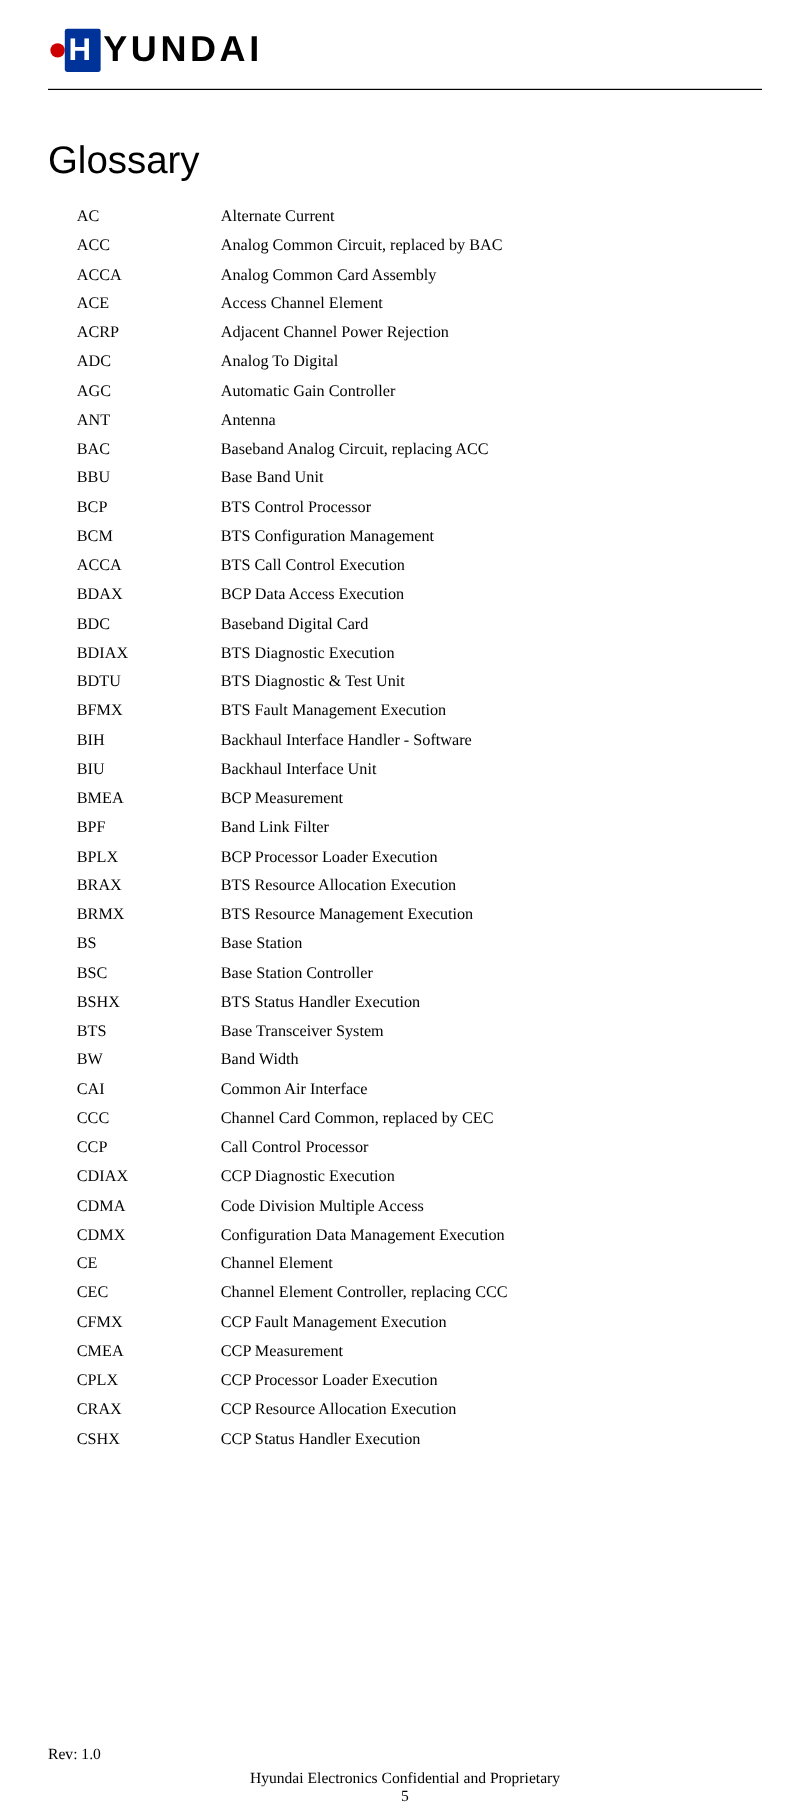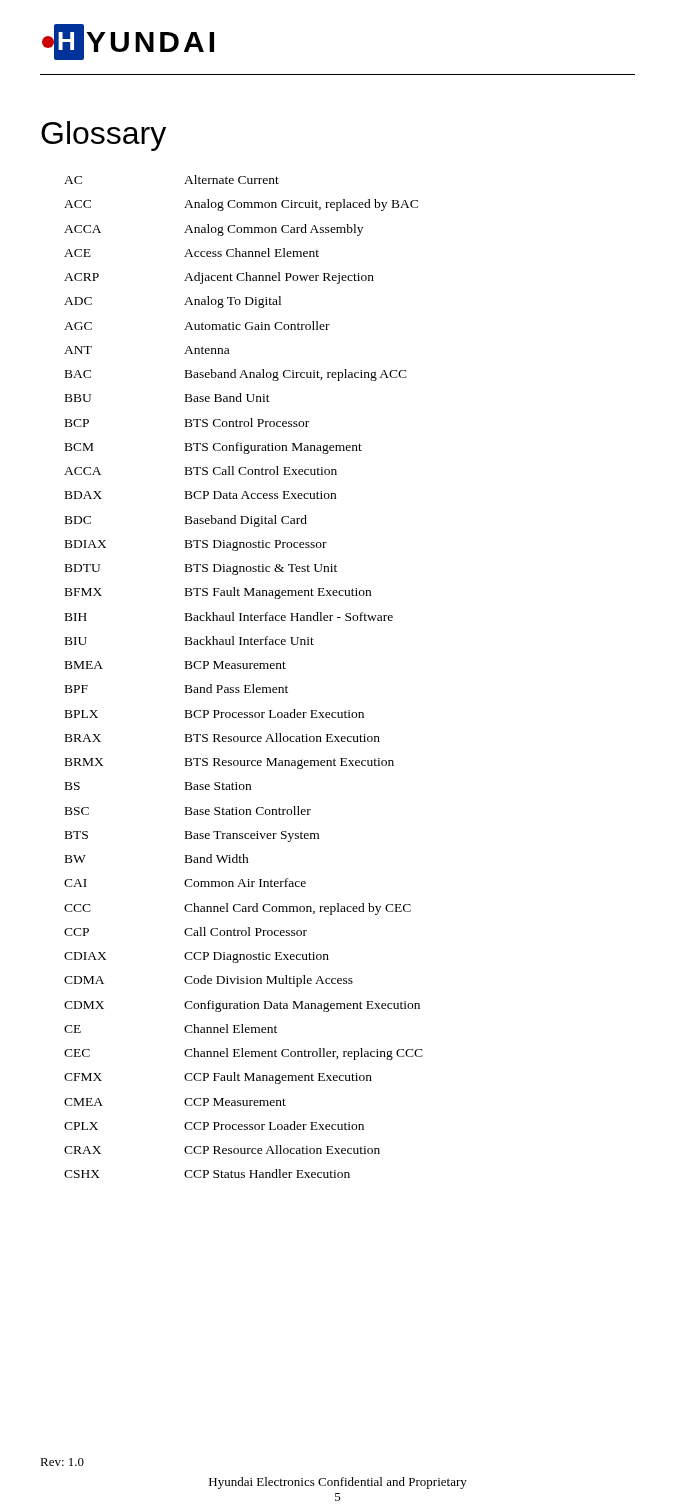--- a/index.html
+++ b/index.html
@@ -159,21 +159,21 @@
         <tr>
           <td>BDAX</td>
           <td>BCP Data Access Execution</td>
         </tr>
         <tr>
           <td>BDC</td>
           <td>Baseband Digital Card</td>
         </tr>
         <tr>
           <td>BDIAX</td>
-          <td>BTS Diagnostic Processor</td>
+          <td>BTS Diagnostic Execution</td>
         </tr>
         <tr>
           <td>BDTU</td>
           <td>BTS Diagnostic &amp; Test Unit</td>
         </tr>
         <tr>
           <td>BFMX</td>
           <td>BTS Fault Management Execution</td>
         </tr>
         <tr>
@@ -183,41 +183,45 @@
         <tr>
           <td>BIU</td>
           <td>Backhaul Interface Unit</td>
         </tr>
         <tr>
           <td>BMEA</td>
           <td>BCP Measurement</td>
         </tr>
         <tr>
           <td>BPF</td>
-          <td>Band Pass Element</td>
+          <td>Band Link Filter</td>
         </tr>
         <tr>
           <td>BPLX</td>
           <td>BCP Processor Loader Execution</td>
         </tr>
         <tr>
           <td>BRAX</td>
           <td>BTS Resource Allocation Execution</td>
         </tr>
         <tr>
           <td>BRMX</td>
           <td>BTS Resource Management Execution</td>
         </tr>
         <tr>
           <td>BS</td>
           <td>Base Station</td>
         </tr>
         <tr>
           <td>BSC</td>
           <td>Base Station Controller</td>
+        </tr>
+        <tr>
+          <td>BSHX</td>
+          <td>BTS Status Handler Execution</td>
         </tr>
         <tr>
           <td>BTS</td>
           <td>Base Transceiver System</td>
         </tr>
         <tr>
           <td>BW</td>
           <td>Band Width</td>
         </tr>
         <tr>

